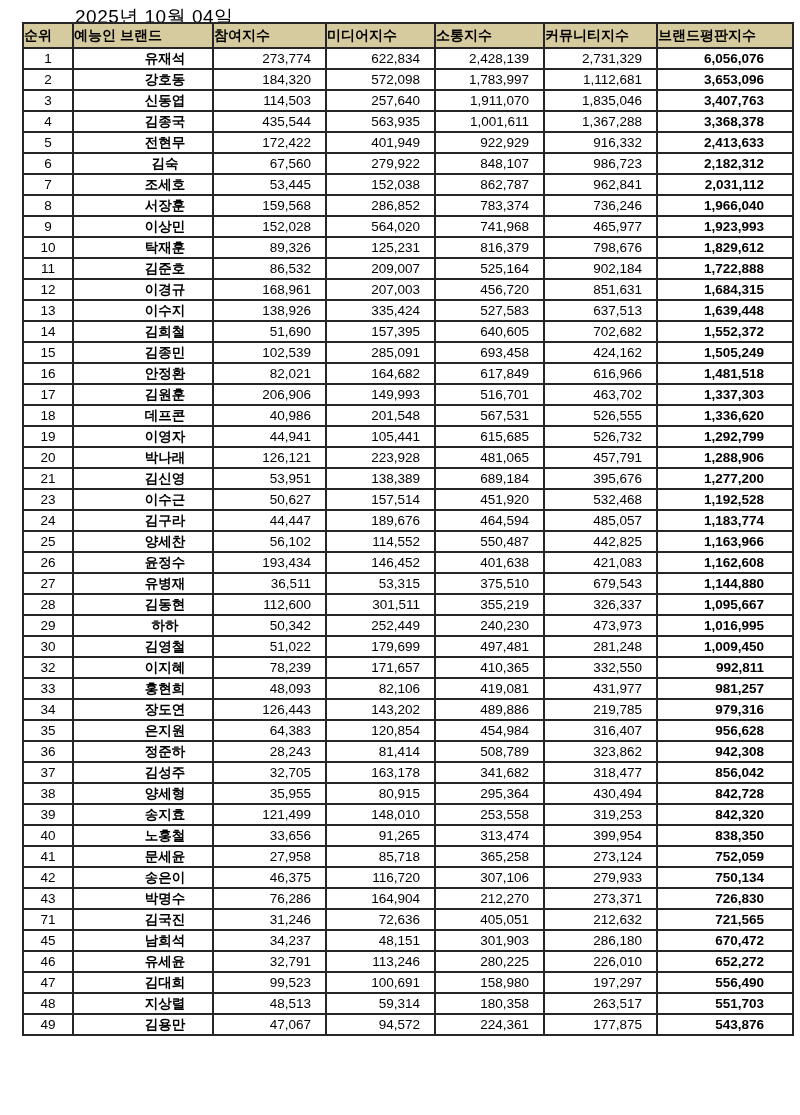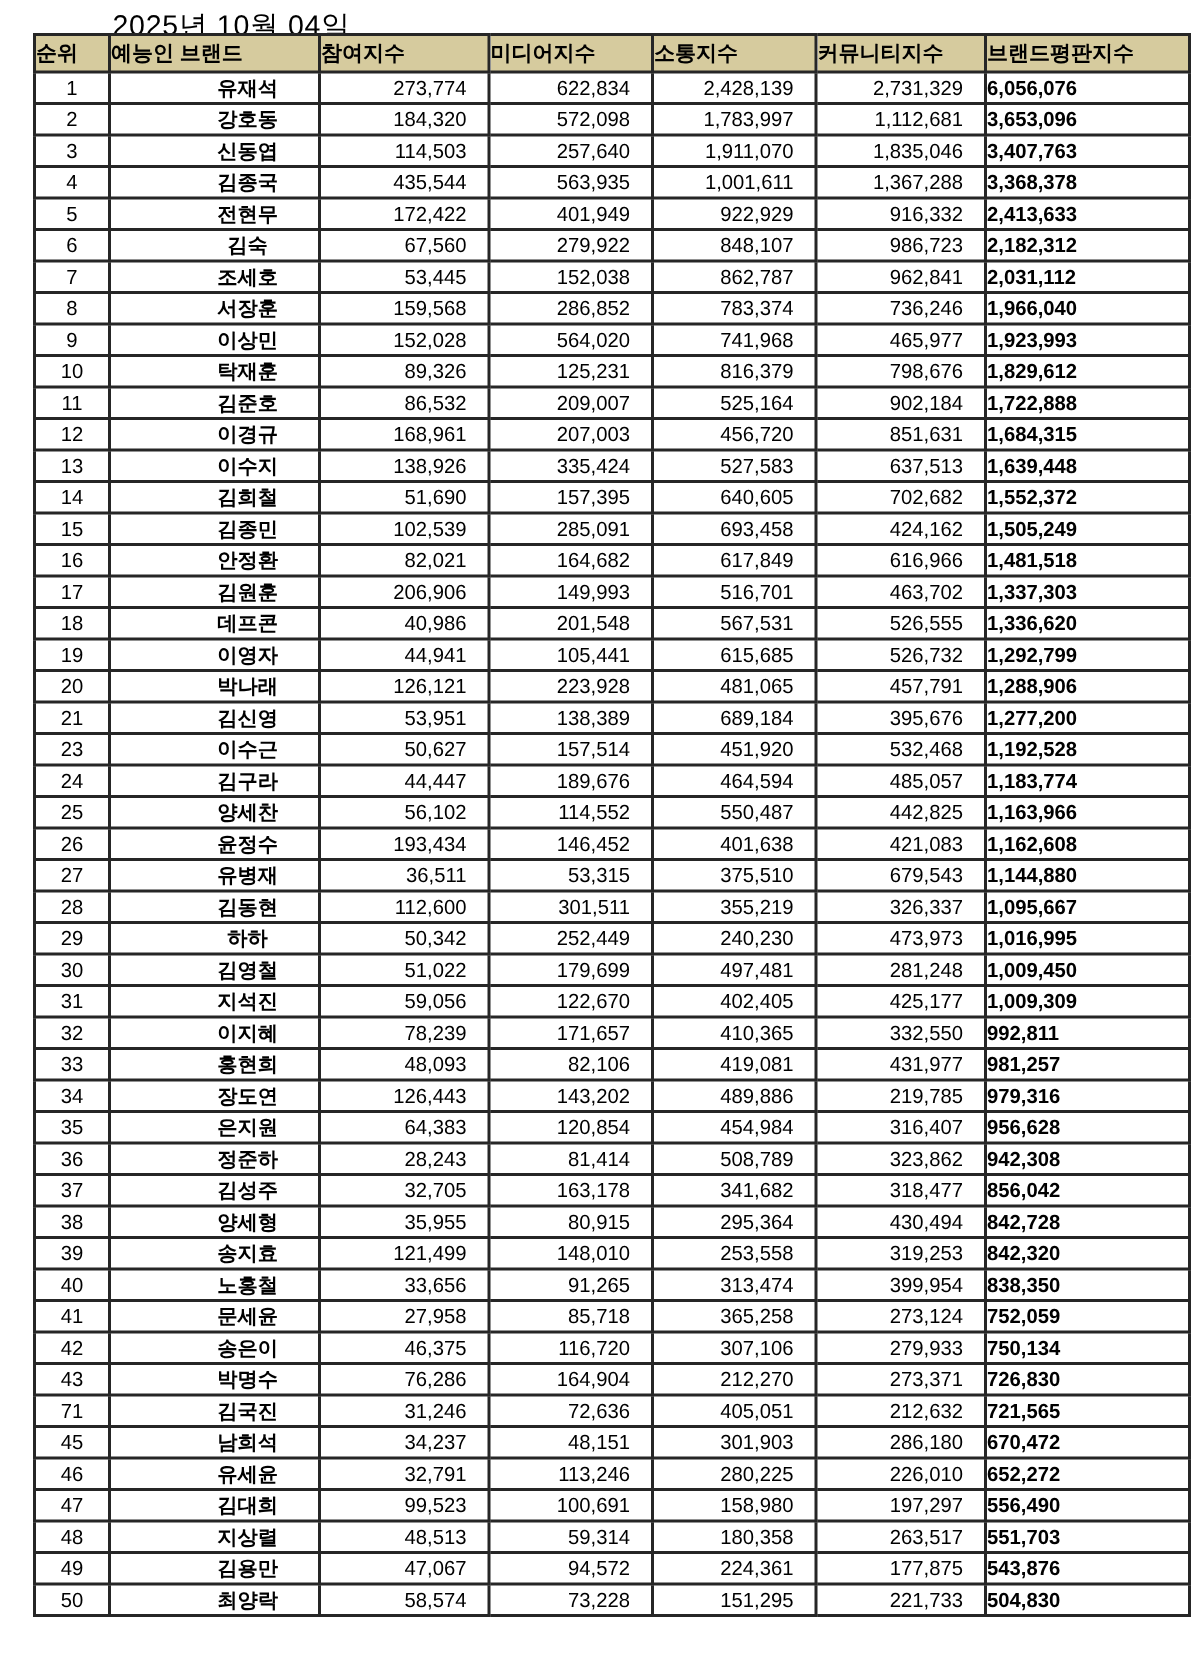--- a/index.html
+++ b/index.html
@@ -43,21 +43,21 @@
     background:var(--header-bg);
     font-weight:bold;
     height:23px;
     line-height:23px;
     text-align:left;
     font-size:14px;
   }
   td.c-rank{text-align:center;}
   td.c-name{text-align:center;font-weight:bold;padding-left:44px;}
   td.c-num{text-align:right;padding-right:14px;}
-  td.c-total{padding-right:0;font-weight:bold;}
+  td.c-total{text-align:right;padding-right:28px;font-weight:bold;}
   col.w-rank{width:50px;}
   col.w-name{width:140px;}
   col.w-idx1{width:113px;}
   col.w-idx2{width:109px;}
   col.w-idx3{width:109px;}
   col.w-idx4{width:113px;}
   col.w-total{width:136px;}
 </style>
 </head>
 <body>
@@ -341,29 +341,20 @@
       <tr>
     <td class="c-rank">30</td>
     <td class="c-name">김영철</td>
     <td class="c-num">51,022</td>
     <td class="c-num">179,699</td>
     <td class="c-num">497,481</td>
     <td class="c-num">281,248</td>
     <td class="c-total">1,009,450</td>
   </tr>
       <tr>
-    <td class="c-rank">31</td>
-    <td class="c-name">지석진</td>
-    <td class="c-num">59,056</td>
-    <td class="c-num">122,670</td>
-    <td class="c-num">402,405</td>
-    <td class="c-num">425,177</td>
-    <td class="c-total">1,009,309</td>
-  </tr>
-      <tr>
     <td class="c-rank">32</td>
     <td class="c-name">이지혜</td>
     <td class="c-num">78,239</td>
     <td class="c-num">171,657</td>
     <td class="c-num">410,365</td>
     <td class="c-num">332,550</td>
     <td class="c-total">992,811</td>
   </tr>
       <tr>
     <td class="c-rank">33</td>
@@ -511,23 +502,14 @@
   </tr>
       <tr>
     <td class="c-rank">49</td>
     <td class="c-name">김용만</td>
     <td class="c-num">47,067</td>
     <td class="c-num">94,572</td>
     <td class="c-num">224,361</td>
     <td class="c-num">177,875</td>
     <td class="c-total">543,876</td>
   </tr>
-      <tr>
-    <td class="c-rank">50</td>
-    <td class="c-name">최양락</td>
-    <td class="c-num">58,574</td>
-    <td class="c-num">73,228</td>
-    <td class="c-num">151,295</td>
-    <td class="c-num">221,733</td>
-    <td class="c-total">504,830</td>
-  </tr>
     </tbody>
 </table>
 
 </body></html>

